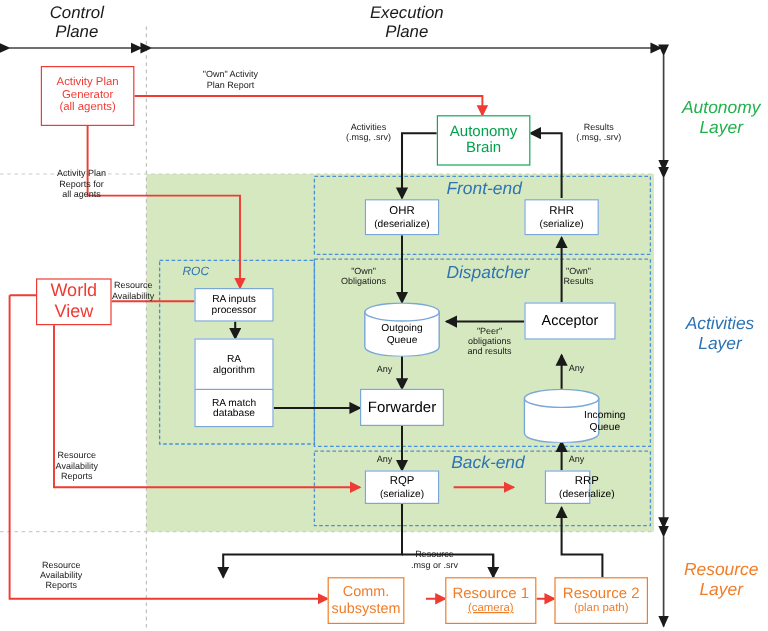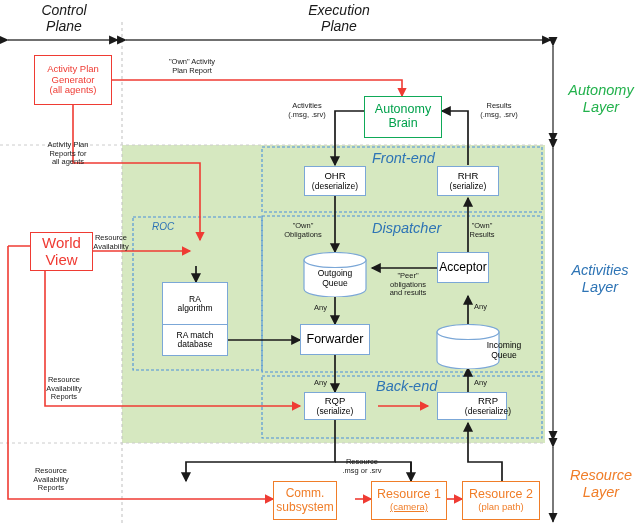--- a/index.html
+++ b/index.html
@@ -169,45 +169,49 @@
   <div class="box b-blue" style="left:304px;top:166px;width:62px;height:30px;font-size:8.5px;">
     <div class="t1" style="font-size:9.5px;">OHR</div>
     <div class="t2">(deserialize)</div>
   </div>
 
   <div class="box b-blue" style="left:437px;top:166px;width:62px;height:30px;font-size:8.5px;">
     <div class="t1" style="font-size:9.5px;">RHR</div>
     <div class="t2">(serialize)</div>
   </div>
 
+  <div class="box b-blue" style="left:162px;top:240px;width:66px;height:28px;font-size:8.5px;">
+    <div class="t1">RA inputs</div>
+    <div class="t2">processor</div>
+  </div>
 
   <div class="box b-blue" style="left:162px;top:282px;width:66px;height:44px;font-size:8.5px;">
     <div class="t1">RA</div>
     <div class="t2">algorithm</div>
   </div>
 
   <div class="box b-blue" style="left:162px;top:324px;width:66px;height:32px;font-size:8.5px;">
     <div class="t1">RA match</div>
     <div class="t2">database</div>
   </div>
 
   <div class="box b-blue" style="left:300px;top:324px;width:70px;height:31px;font-size:12.5px;">
     <div class="t1">Forwarder</div>
   </div>
 
-  <div class="box b-blue" style="left:437px;top:252px;width:52px;height:31px;font-size:12px;">
+  <div class="box b-blue" style="left:437px;top:252px;width:76px;height:31px;font-size:12px;">
     <div class="t1">Acceptor</div>
   </div>
 
   <div class="box b-blue" style="left:304px;top:392px;width:62px;height:28px;font-size:8.5px;">
     <div class="t1" style="font-size:9.5px;">RQP</div>
     <div class="t2">(serialize)</div>
   </div>
 
-  <div class="box b-blue" style="left:437px;top:392px;width:70px;height:28px;font-size:8.5px;padding-left:32px;">
+  <div class="box b-blue" style="left:454px;top:392px;width:38px;height:28px;font-size:8.5px;padding-left:32px;">
     <div class="t1" style="font-size:9.5px;">RRP</div>
     <div class="t2">(deserialize)</div>
   </div>
 
   <div class="box b-orange" style="left:273px;top:481px;width:64px;height:39px;font-size:12px;">
     <div class="t1">Comm.</div>
     <div class="t2">subsystem</div>
   </div>
 
   <div class="box b-orange" style="left:371px;top:481px;width:76px;height:39px;font-size:12.5px;">

